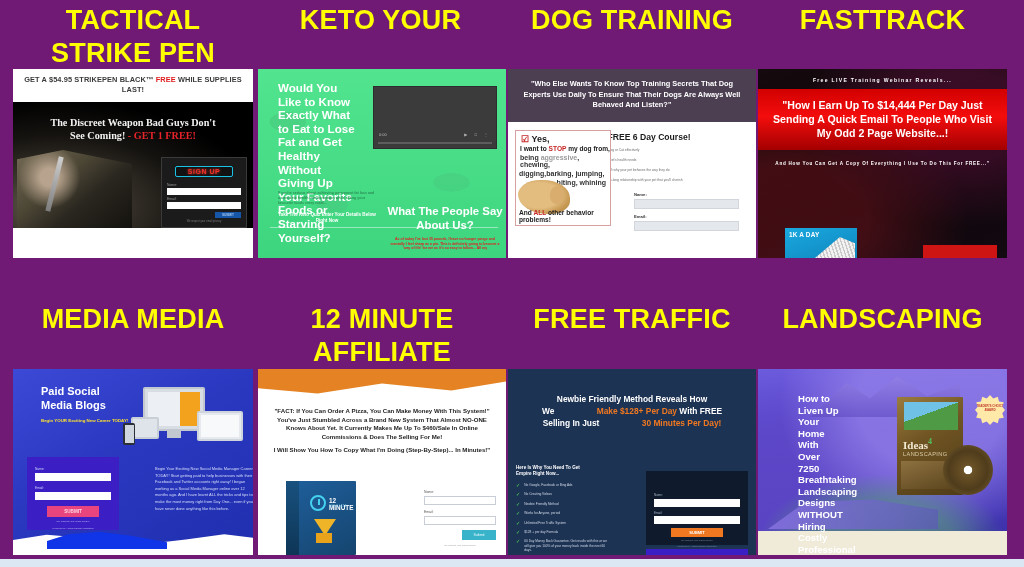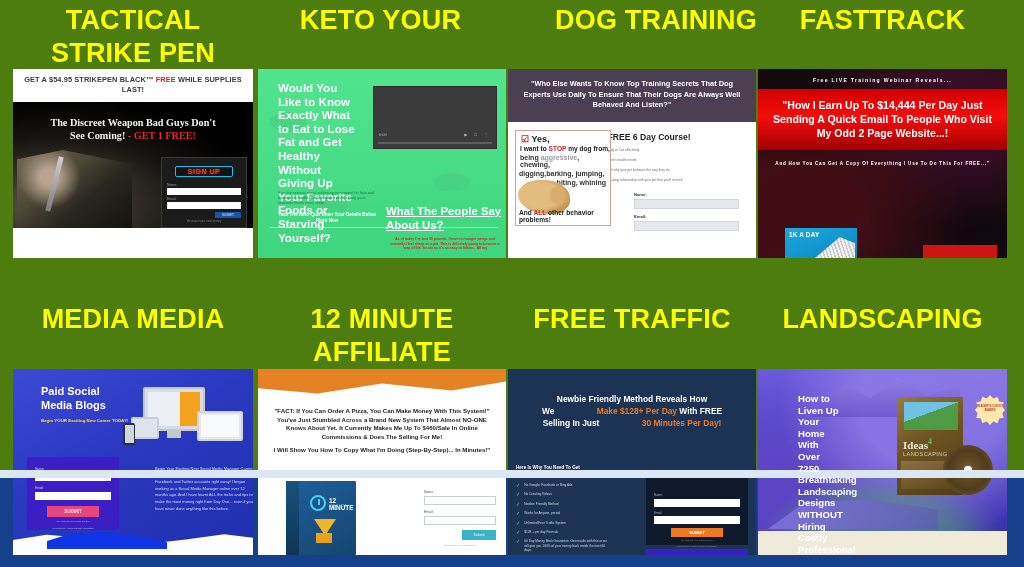--- a/index.html
+++ b/index.html
@@ -4,21 +4,21 @@
 <title>Niche Landing Page Gallery</title>
 <style>
   * { box-sizing: border-box; margin: 0; padding: 0; }
   html, body {
     width: 1024px; height: 567px;
     overflow: hidden;
     font-family: "Liberation Sans", sans-serif;
   }
   body { background: #16408c; position: relative; }
 
-  .page { width: 1024px; height: 478px; position: relative; background: #4d7c0f; }
+  .page { width: 1024px; height: 567px; position: relative; background: #701a75; }
 
   .bottom-strip {
     position: absolute; left: 0; bottom: 0; width: 1024px; height: 8px;
     background: #ffffff;
   }
   .bottom-strip .seg {
     position: absolute; top: 0; height: 8px; background: #dbe7f3;
   }
   .seg1 { left: 0; width: 190px; background: #ffffff; }
   .seg2 { left: 190px; width: 380px; background: #e3edf7; }
@@ -133,21 +133,21 @@
     color: #ffffff; font-size: 4.6px; line-height: 6px;
     text-align: center; font-weight: bold;
   }
   .c2-rule {
     position: absolute; left: 12px; top: 158px; width: 228px; height: 1px;
     background: rgba(255,255,255,.45);
   }
   .c2-people {
     position: absolute; left: 128px; top: 135px; width: 118px;
     color: #ffffff; font-size: 11.4px; font-weight: bold;
-    line-height: 14px;  text-decoration: underline;
+    line-height: 14px; text-align: center;
   }
   .c2-testi {
     position: absolute; left: 130px; top: 168px; width: 114px;
     color: #e02020; font-size: 3.5px; line-height: 4.6px;
     text-align: center; font-weight: bold;
   }
 
   
   .c3-head {
     background: #4c3f52; color: #ffffff;
@@ -433,21 +433,21 @@
     background: #f0ead9;
   }
 </style>
 </head>
 <body>
 
 <div class="page">
 
   <div class="title" style="left:13px; top:4px; width:240px;">TACTICAL STRIKE PEN</div>
   <div class="title" style="left:258px; top:4px; width:245px;">KETO YOUR</div>
-  <div class="title" style="left:532px; top:4px; width:248px;">DOG TRAINING</div>
+  <div class="title" style="left:508px; top:4px; width:248px;">DOG TRAINING</div>
   <div class="title" style="left:758px; top:4px; width:249px;">FASTTRACK</div>
 
   <div class="card" style="left:13px; top:69px; width:240px; height:189px;">
     <div class="c1-head">
       <span>GET A $54.95 STRIKEPEN BLACK™ </span><span class="red">FREE</span><span> WHILE SUPPLIES LAST!</span>
     </div>
     <div class="c1-body">
       <div class="c1-hand"></div>
       <h3>
         <span>The Discreet Weapon Bad Guys Don't</span><br>

